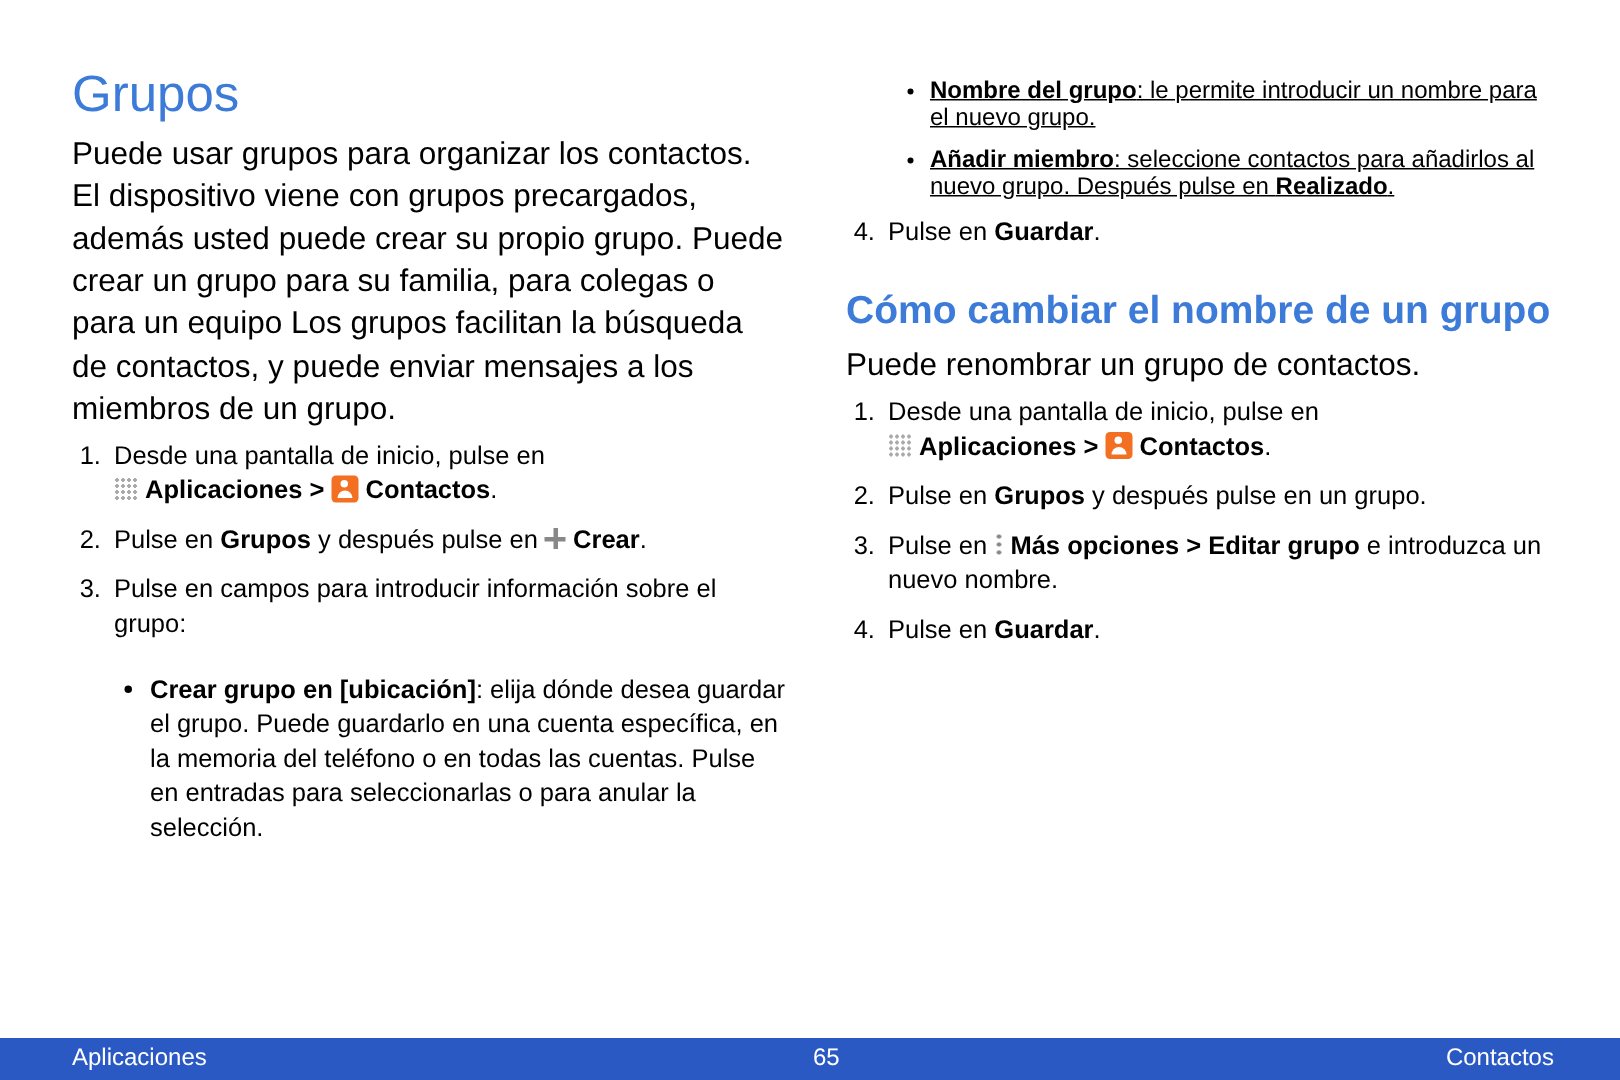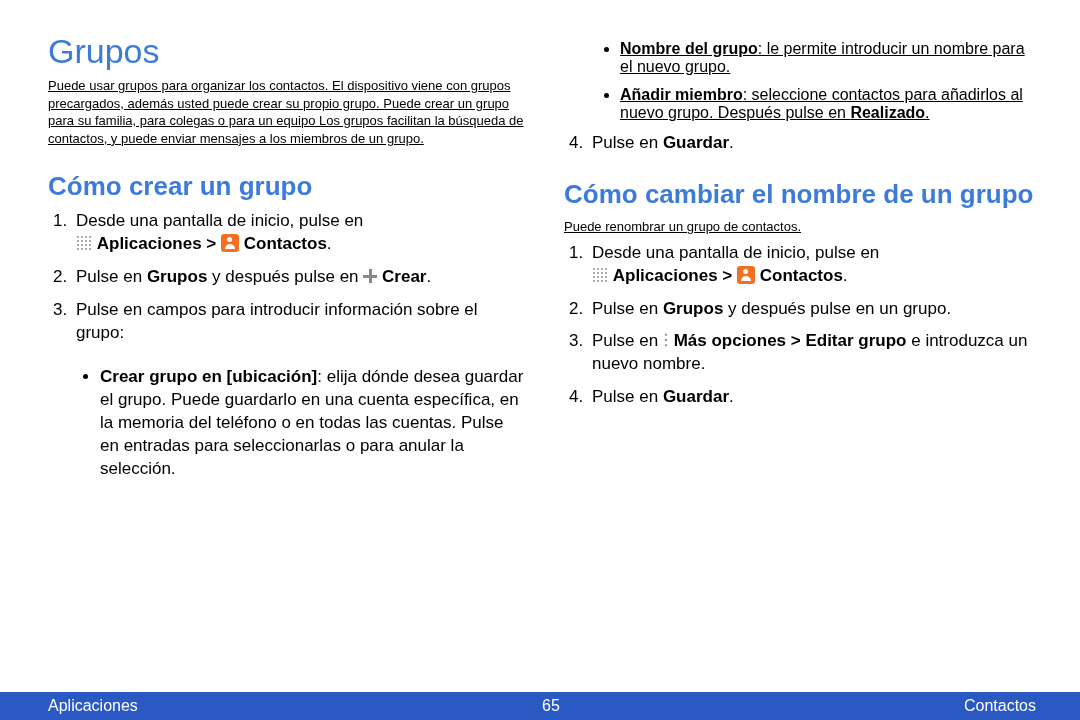--- a/index.html
+++ b/index.html
@@ -1,22 +1,22 @@
 <!DOCTYPE html>
 <html><head>
 <meta charset="utf-8">
 <style>
   * { box-sizing: border-box; margin: 0; padding: 0; }
   html, body { width: 1080px; height: 720px; font-family: Arial, Helvetica, sans-serif; color: #000; background: #fff; }
   .page { width: 1080px; height: 720px; position: relative; display: flex; flex-direction: column; }
-  .content { flex: 1; display: flex; padding: 32px 40px 10px 48px; gap: 40px; }
+  .content { flex: 1; display: flex; padding: 44px 40px 10px 48px; gap: 40px; }
   .col { flex: 1; }
   h1 { color: #3d7bd9; font-size: 34px; font-weight: 400; margin-bottom: 6px; }
   h2 { color: #3d7bd9; font-size: 26px; font-weight: 700; margin-top: 24px; margin-bottom: 8px; line-height: 1.2; }
-  p { font-size: 13px; line-height: 1.35; margin-bottom: 6px; text-decoration: underline; }
+  p { font-size: 21px; line-height: 1.35; margin-bottom: 6px; }
   ol { list-style: decimal; padding-left: 24px; font-size: 17px; line-height: 1.35; }
   ol > li { margin-bottom: 10px; padding-left: 4px; }
   ul { list-style: disc; padding-left: 24px; margin-top: 21px; }
   ul > li { margin-bottom: 10px; }
   b { font-weight: 700; }
   .apps-icon {
     display: inline-block;
     width: 16px; height: 16px;
     vertical-align: -2px;
     background-image: radial-gradient(circle, #aaa 1.2px, transparent 1.2px);
@@ -75,21 +75,20 @@
 </style>
 </head>
 <body>
 
 <div class="page">
   <div class="content">
     <div class="col">
       <h1>Grupos</h1>
       <p>Puede usar grupos para organizar los contactos. El dispositivo viene con grupos precargados, además usted puede crear su propio grupo. Puede crear un grupo para su familia, para colegas o para un equipo Los grupos facilitan la búsqueda de contactos, y puede enviar mensajes a los miembros de un grupo.</p>
 
-      <h2>Cómo crear un grupo</h2>
       <ol>
         <li>
           <span>Desde una pantalla de inicio, pulse en </span><br>
           <span class="apps-icon"></span>
           <b>Aplicaciones</b><b> &gt; </b>
           <span class="contact-icon"></span>
           <b>Contactos</b><span>.</span>
         </li>
         <li>
           <span>Pulse en </span><b>Grupos</b><span> y después pulse en </span><span class="plus-icon"></span> <b>Crear</b><span>.</span>

